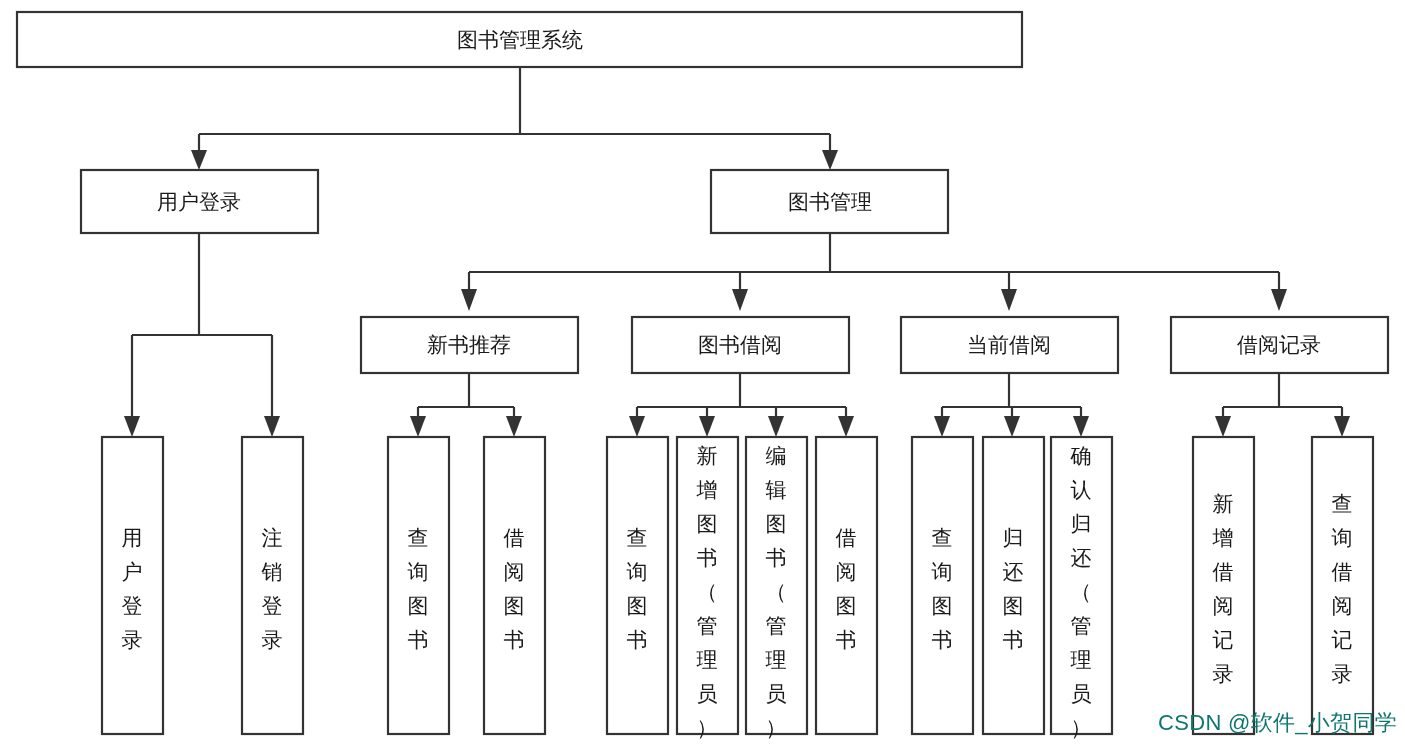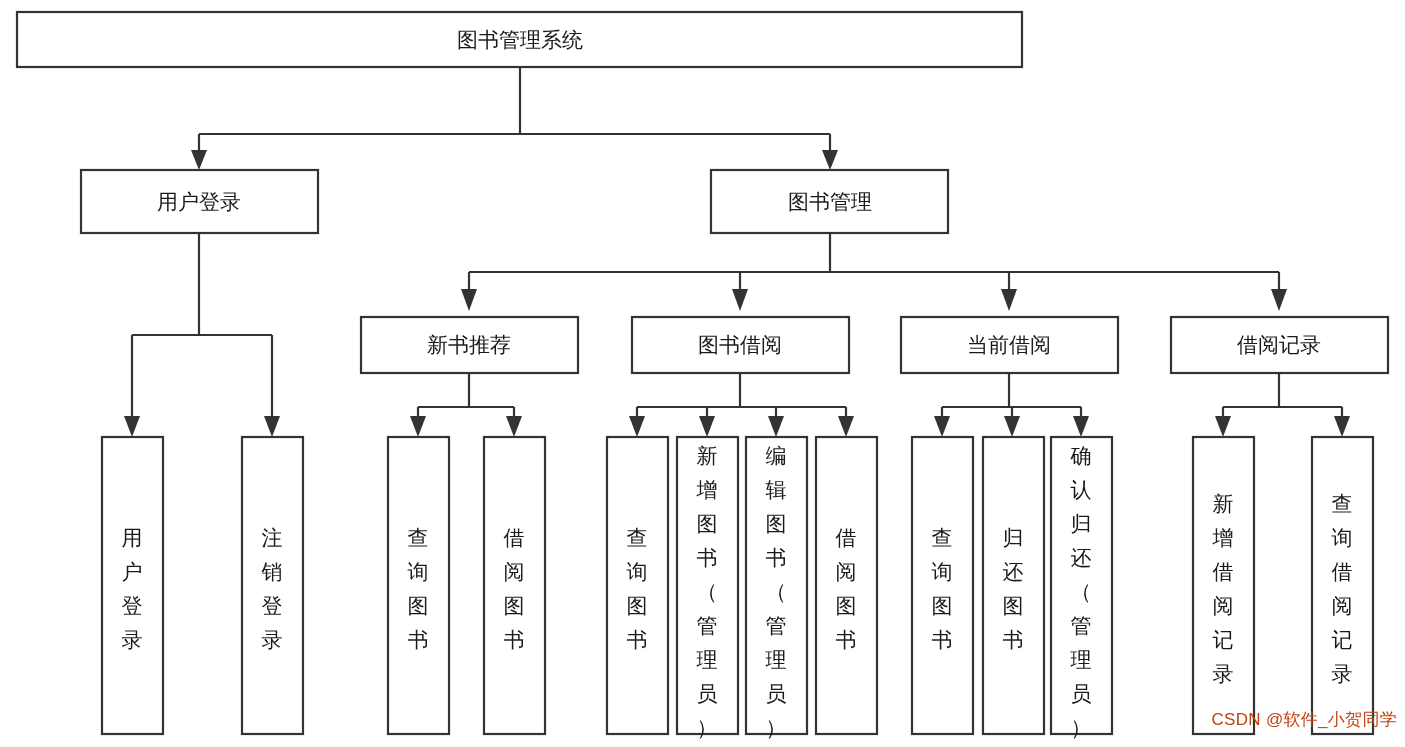--- a/index.html
+++ b/index.html
@@ -42,24 +42,24 @@
     stroke-width: 2.2;
     fill: none;
   }
   .arrow-head {
     fill: #333333;
     stroke: none;
   }
   .watermark {
     position: absolute;
     right: 8px;
-    bottom: 16px;
-    font-family: "Liberation Sans", sans-serif;
-    font-size: 17px;
-    color: #c2410c;
+    bottom: 9px;
+    font-family: "Liberation Sans", sans-serif;
+    font-size: 22px;
+    color: #0f766e;
     white-space: nowrap;
     letter-spacing: 0.3px;
   }
 </style>
 </head>
 <body>
 
 <svg id="diagram" viewBox="0 0 1405 747" xmlns="http://www.w3.org/2000/svg">
 
   <g>

